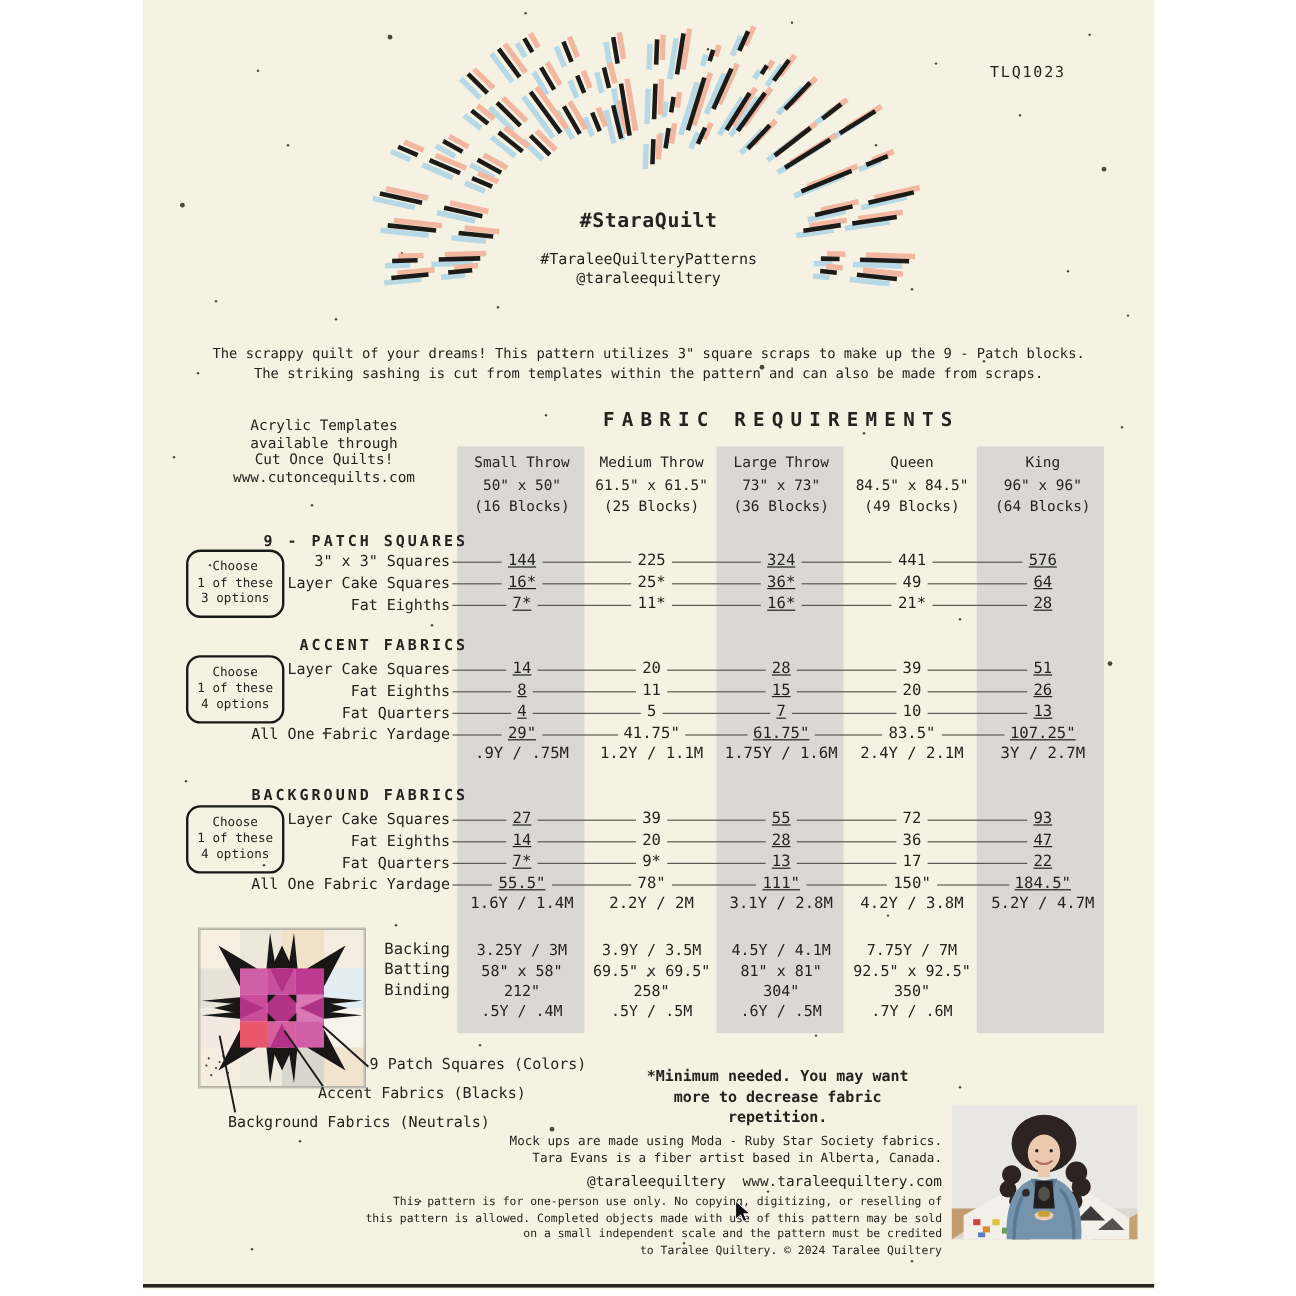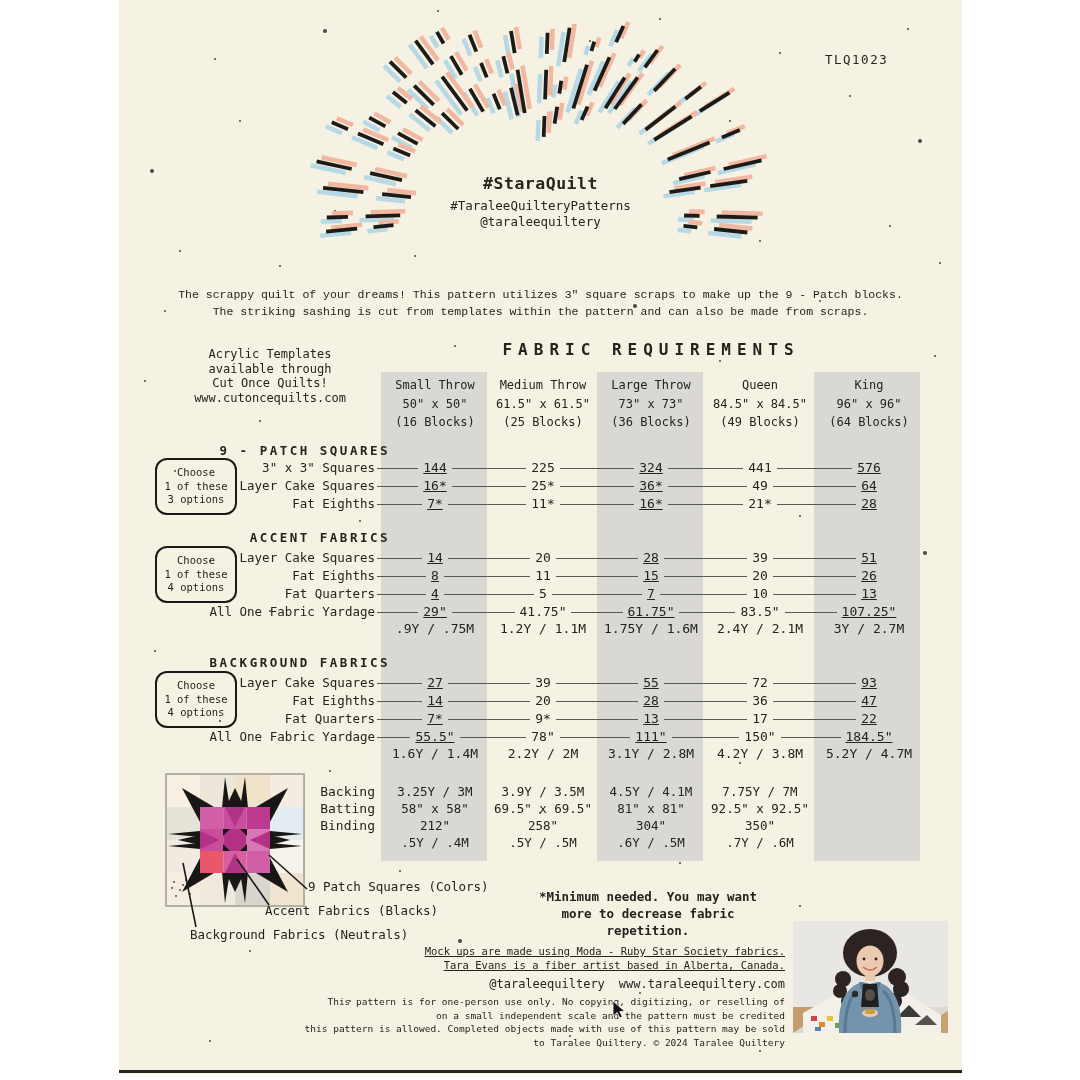--- a/index.html
+++ b/index.html
@@ -18,24 +18,24 @@
     150px 610px,545px 600px,750px 640px,35px 650px,300px 660px,640px 700px,100px 720px,480px 730px,
     795px 726px,210px 770px,620px 762px,60px 820px,420px 812px,720px 800px,280px 870px,560px 862px,
     680px 905px,130px 950px,340px 940px 0 1px,230px 1000px,520px 992px,450px 1035px,90px 1040px,
     640px 1050px,760px 980px;}
 
   .code{position:absolute;top:52px;left:706px;font-size:12.5px;letter-spacing:1.5px;}
 
   #burst{position:absolute;left:141px;top:15px;width:560px;height:250px;}
   .burst-text{position:absolute;top:176px;left:0;width:843px;text-align:center;line-height:1;}
   .bt1{font-size:16.5px;font-weight:bold;letter-spacing:.5px;}
-  .bt2{font-size:12.5px;margin-top:7px;}
+  .bt2{font-size:12.5px;margin-top:17px;}
   .bt3{font-size:12.5px;margin-top:4px;}
 
-  .intro{position:absolute;top:286px;left:0;width:843px;text-align:center;font-size:11.5px;line-height:17px;font-family:Liberation Mono, monospace;}
+  .intro{position:absolute;top:286px;left:0;width:843px;text-align:center;font-size:11.5px;line-height:17px;}
 
   .acrylic{position:absolute;top:347px;left:36px;width:230px;text-align:center;font-size:12px;line-height:14.5px;}
 
   .title{position:absolute;top:340px;left:262px;width:540px;text-align:center;font-size:16px;font-weight:bold;letter-spacing:6px;white-space:nowrap;}
 
   .band{position:absolute;top:372px;height:489px;width:106px;background:#d9d8d3;}
   .b0{left:262px}.b2{left:478px}.b4{left:695px}
 
   .colh{position:absolute;top:376px;width:108px;text-align:center;font-size:12px;line-height:18.5px;}
   .colh div{white-space:nowrap;}
@@ -65,21 +65,21 @@
   .quilt-block{position:absolute;left:46px;top:773px;width:138px;height:132px;border:1px solid #b3b0a6;}
   #legend-lines{position:absolute;left:0;top:845px;width:260px;height:100px;pointer-events:none;}
   .leg{position:absolute;font-size:12.5px;white-space:nowrap;}
   .leg1{top:879px;left:189px;}
   .leg2{top:903px;left:146px;}
   .leg3{top:927px;left:71px;}
 
   .note{position:absolute;top:888px;left:399px;width:260px;text-align:center;font-size:12.5px;font-weight:bold;line-height:17px;}
 
   .credits{position:absolute;top:944px;left:0;width:666px;text-align:right;}
-  .cr-a{font-size:10.5px;line-height:14px;white-space:nowrap;text-decoration:underline;}
+  .cr-a{font-size:10.5px;line-height:14px;white-space:nowrap;}
   .cr-handles{font-size:12px;line-height:18px;margin-top:3px;white-space:nowrap;}
   .cr-handles .site{margin-left:14px;}
   .cr-b{font-size:9.5px;line-height:13.5px;white-space:nowrap;}
   .cr-b.first{margin-top:2px;margin-left:13px;}
 
   .photo{position:absolute;left:674px;top:921px;width:155px;height:112px;}
   .cursor{position:absolute;left:493px;top:1000px;width:14px;height:20px;}
 </style>
 </head>
 <body>
@@ -568,22 +568,22 @@
     <div>more to decrease fabric repetition.</div>
   </div>
 
   <div class="credits">
     <div class="cr-a">Mock ups are made using Moda - Ruby Star Society fabrics.</div>
     <div class="cr-a">Tara Evans is a fiber artist based in Alberta, Canada.</div>
     <div class="cr-handles">
       <span>@taraleequiltery</span><span class="site">www.taraleequiltery.com</span>
     </div>
     <div class="cr-b first">This pattern is for one-person use only. No copying, digitizing, or reselling of</div>
+    <div class="cr-b">this pattern is allowed. Completed objects made with use of this pattern may be sold</div>
     <div class="cr-b">on a small independent scale and the pattern must be credited</div>
-    <div class="cr-b">this pattern is allowed. Completed objects made with use of this pattern may be sold</div>
     <div class="cr-b">to Taralee Quiltery.  © 2024 Taralee Quiltery</div>
   </div>
 
   <svg class="photo" viewBox="0 0 155 112">
     <rect width="155" height="112" fill="#e9e7e3"></rect>
     <rect y="86" width="155" height="26" fill="#ddd8d0"></rect>
     <polygon points="0,86 40,86 0,112" fill="#c39b6e"></polygon>
     <polygon points="155,90 155,112 118,112" fill="#c8a172"></polygon>
     <path d="M10,92 L45,72 L112,72 L148,94 L148,112 L10,112 Z" fill="#f3f0e9"></path>
     <rect x="18" y="95" width="6" height="5" fill="#cc4444"></rect>

